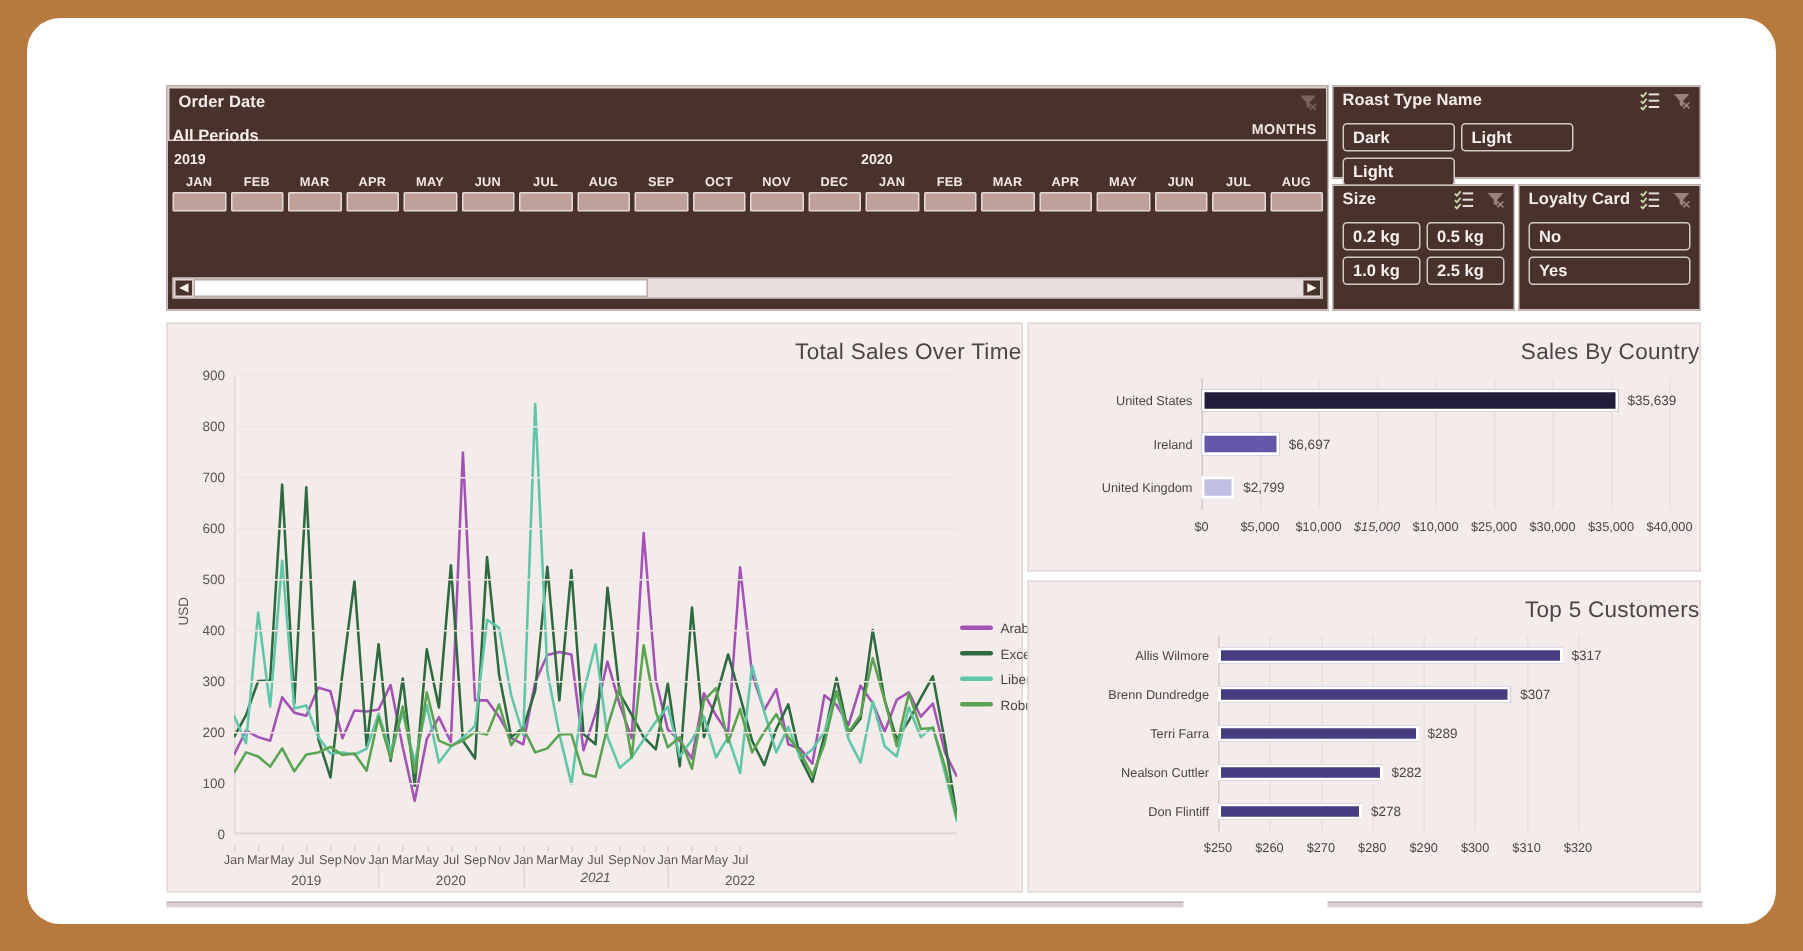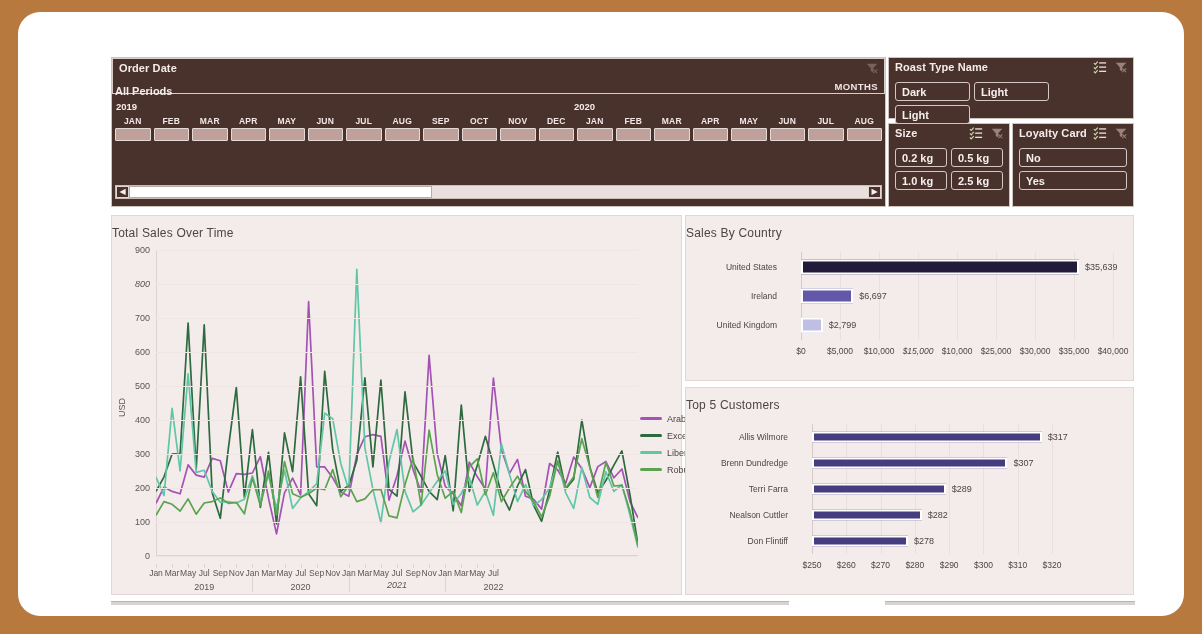--- a/index.html
+++ b/index.html
@@ -96,23 +96,23 @@
   
   .panel{
     position:absolute;
     background:#f4ecea;
     border:1px solid #e2d7d4;
   }
   #panel-line{ left:93px; top:203px; width:571px; height:380px; }
   #panel-country{ left:667px; top:203px; width:449px; height:166px; }
   #panel-cust{ left:667px; top:375px; width:449px; height:208px; }
   .panel-title{
-    text-align:left;
+    text-align:right;
     color:#4c4446;
-    font-size:12px;
+    font-size:15px;
     padding-top:10px;
     letter-spacing:.2px;
   }
   .panel-scroll{
     position:absolute; height:4px;
     background:#d9d2d0; border-top:1px solid #bcb4b2;
   }
   #sb1{ left:93px; top:589px; width:678px; }
   #sb2{ left:867px; top:589px; width:250px; }
 
@@ -149,21 +149,21 @@
   .leg-line{ width:22px; height:3px; margin-right:5px; border-radius:2px; }
   .leg-txt{ font-size:9px; color:#4c4446; }
 
   
   .hb-wrap{ position:absolute; left:0; right:0; top:30px; bottom:0; }
   .hb-plot{ position:absolute; }
   .hb-vgrid{ position:absolute; top:0; bottom:0; width:1px; background:#e9dfdd; }
   .hb-axis{ position:absolute; top:0; bottom:0; width:1px; background:#d7cbc9; }
   .hb-row{ position:absolute; left:0; right:0; }
   .hb-cat{
-    position:absolute; right:100%; margin-right:24px;
+    position:absolute; right:100%; margin-right:6px;
     font-size:8.5px; color:#4c4446; white-space:nowrap;
     top:50%; transform:translateY(-50%);
   }
   .hb-bar{ position:absolute; left:0; top:50%; transform:translateY(-50%); }
   .hb-val{
     position:absolute; top:50%; transform:translateY(-50%);
     font-size:9px; color:#4c4446; white-space:nowrap; margin-left:6px;
   }
   .hb-xticks{ position:absolute; left:0; right:0; }
   .hb-xt{
@@ -386,21 +386,21 @@
           <div class="lc-ytick" style="top: 204px;">300</div>
           <div class="lc-gl" style="top: 170px;"></div>
           <div class="lc-ytick" style="top: 170px;">400</div>
           <div class="lc-gl" style="top: 136px;"></div>
           <div class="lc-ytick" style="top: 136px;">500</div>
           <div class="lc-gl" style="top: 102px;"></div>
           <div class="lc-ytick" style="top: 102px;">600</div>
           <div class="lc-gl" style="top: 68px;"></div>
           <div class="lc-ytick" style="top: 68px;">700</div>
           <div class="lc-gl" style="top: 34px;"></div>
-          <div class="lc-ytick" style="top: 34px; font-style: italic;">800</div>
+          <div class="lc-ytick" style="top: 34px;">800</div>
           <div class="lc-gl" style="top: 0px;"></div>
           <div class="lc-ytick" style="top: 0px;">900</div>
         </div>
       <div class="lc-xticks" id="lc-xticks">
           <div class="lc-xt" style="left: 0px; top: 4px;">Jan</div>
           <div class="lc-tickmark" style="left: 0px;"></div>
           <div class="lc-xt" style="left: 16.0667px; top: 4px;">Mar</div>
           <div class="lc-tickmark" style="left: 16.0667px;"></div>
           <div class="lc-xt" style="left: 32.1333px; top: 4px;">May</div>
           <div class="lc-tickmark" style="left: 32.1333px;"></div>

